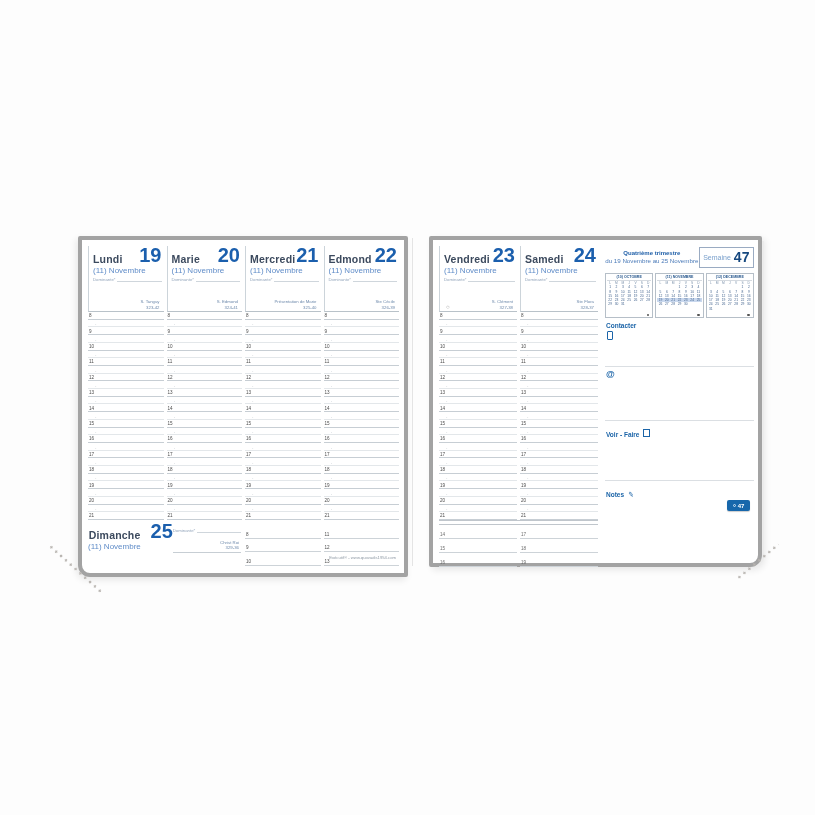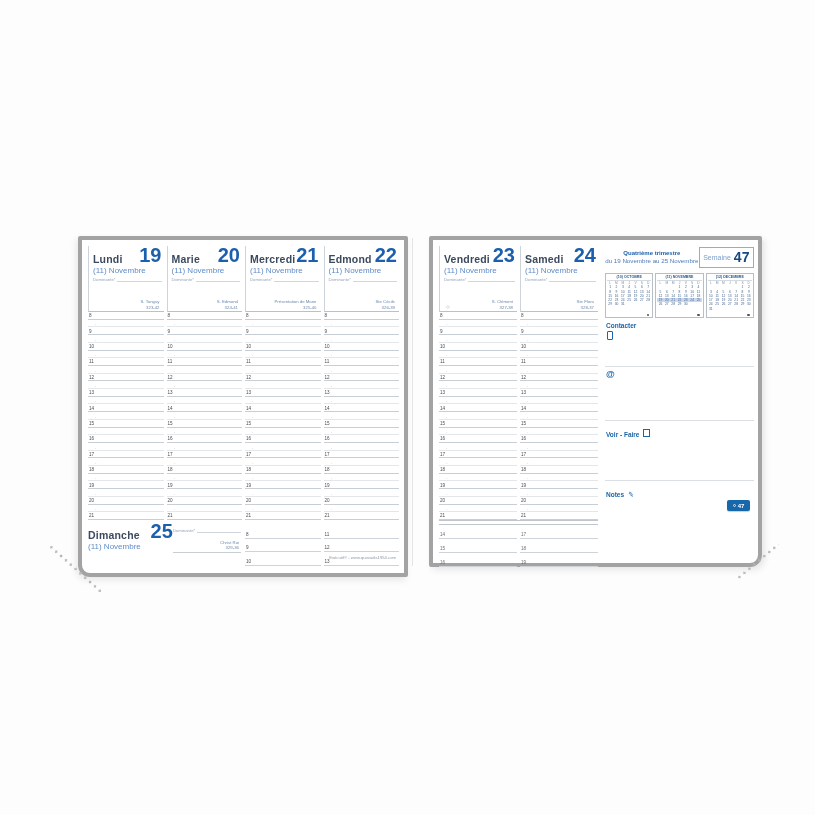--- a/index.html
+++ b/index.html
@@ -33,21 +33,21 @@
   .hour-grid{flex:1;display:flex;flex-direction:column}
   .hrow{flex:1;position:relative}
   .hrow.hour{border-bottom:1px solid #c7ced4}
   .hrow.half{border-bottom:1px solid #e3e7ea}
   .hlabel{position:absolute;left:1px;bottom:0;font-size:4.6px;line-height:1;color:#4c4c4c}
   .hmark{position:absolute;left:7px;bottom:-1px;font-size:5px;line-height:1;color:#9aa6b0}
 
   
   .sunday-strip{height:50px;display:flex;padding:3px 2px 0 6px;box-sizing:border-box}
   .sun-b1{width:27%}
-  .sun-b1 .day-title{justify-content:space-between;gap:0}
+  .sun-b1 .day-title{justify-content:flex-end;gap:10px}
   .sun-b2{width:23%;display:flex;flex-direction:column;padding:3px 4px 0 0;box-sizing:border-box}
   .sun-saint{margin-top:7px;text-align:right;border-bottom:1px solid #c7ced4;padding:0 2px 1px 0}
   .sun-cols{flex:1;display:flex}
   .sun-col{flex:1;padding-right:3px;padding-top:2px}
   .sun-row{height:12.5px;position:relative;border-bottom:1px solid #cdd3d8}
   .page-footer{position:absolute;right:8px;bottom:13px;font-size:4.2px;color:#8f9aa5}
 
   
   .pm-wrap{width:168px;padding-left:6px;box-sizing:border-box}
   .pm-double{height:3px;border-top:1px solid #c0c6cc;border-bottom:1px solid #c0c6cc;margin-right:3px}

